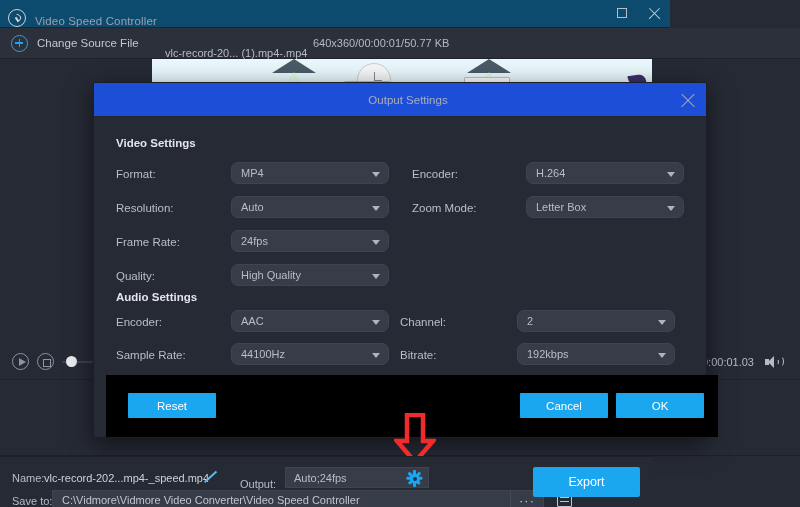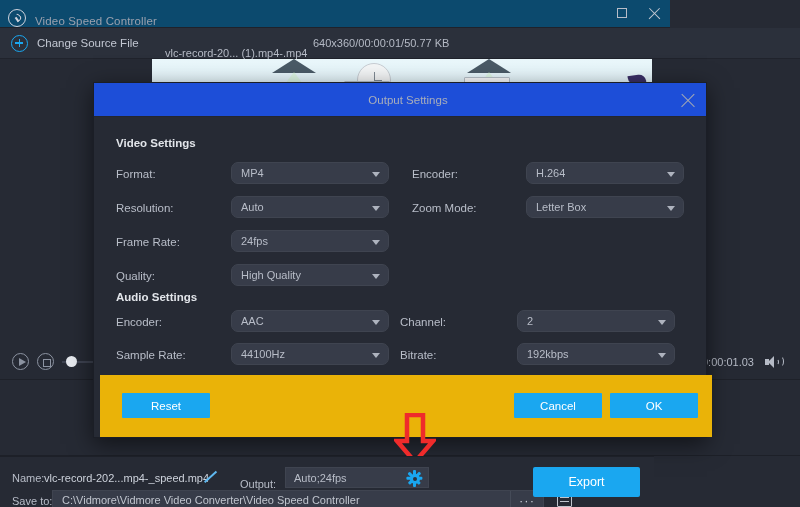--- a/index.html
+++ b/index.html
@@ -216,22 +216,22 @@
     margin-left: 9px; font-size: 11px; color: #b8bdc8;
     white-space: nowrap; overflow: hidden;
   }
   .caret {
     position: absolute; right: 8px; top: 9px; width: 0; height: 0;
     border-left: 4.5px solid transparent; border-right: 4.5px solid transparent;
     border-top: 5px solid #aeb3be;
   }
 
   .dlg-foot {
-    position: absolute; left: 6px; bottom: 0; width: 100%; height: 62px;
-    background: #eab308;
+    position: absolute; left: 12px; bottom: 0; width: 100%; height: 62px;
+    background: #000000;
   }
   .btn {
     position: absolute; height: 25px; background: #1aa7f0; border: none;
     color: #ffffff; font-size: 11.5px; font-family: "Liberation Sans", sans-serif;
     border-radius: 1px; cursor: pointer;
   }
   .btn-reset  { left: 22px;  top: 18px; width: 88px; }
   .btn-cancel { right: 110px; top: 18px; width: 88px; }
   .btn-ok     { right: 14px; top: 18px; width: 88px; }
 

